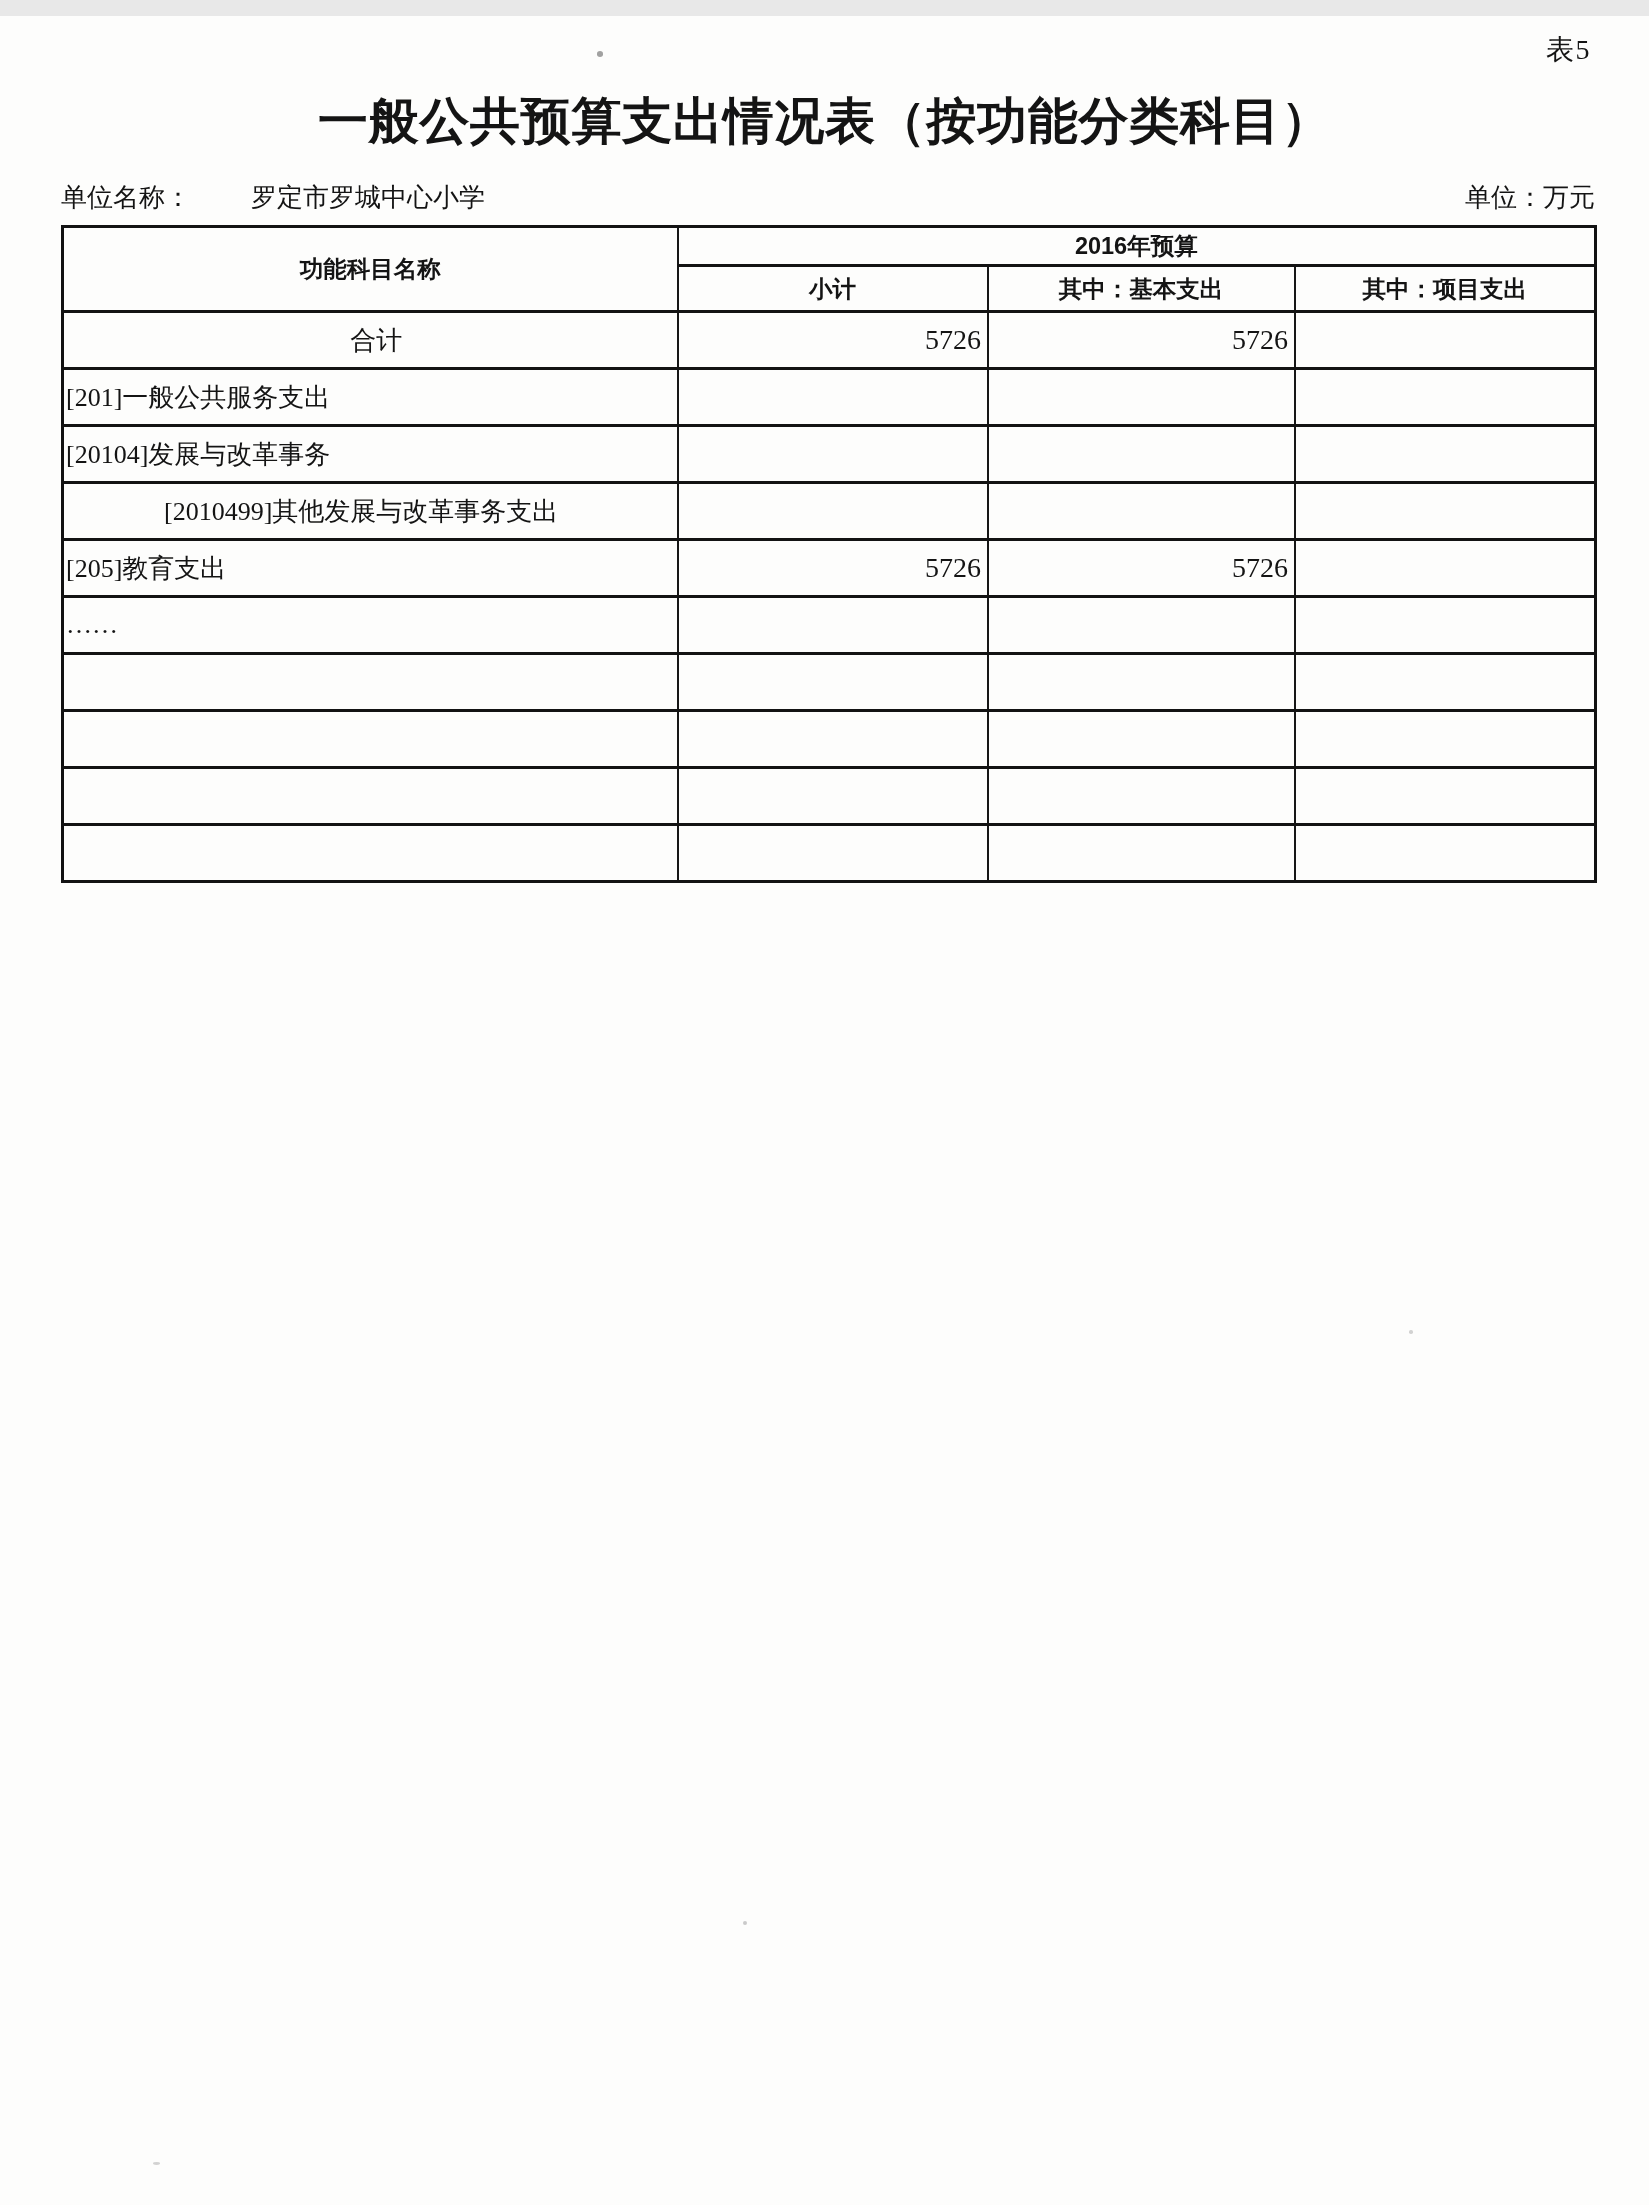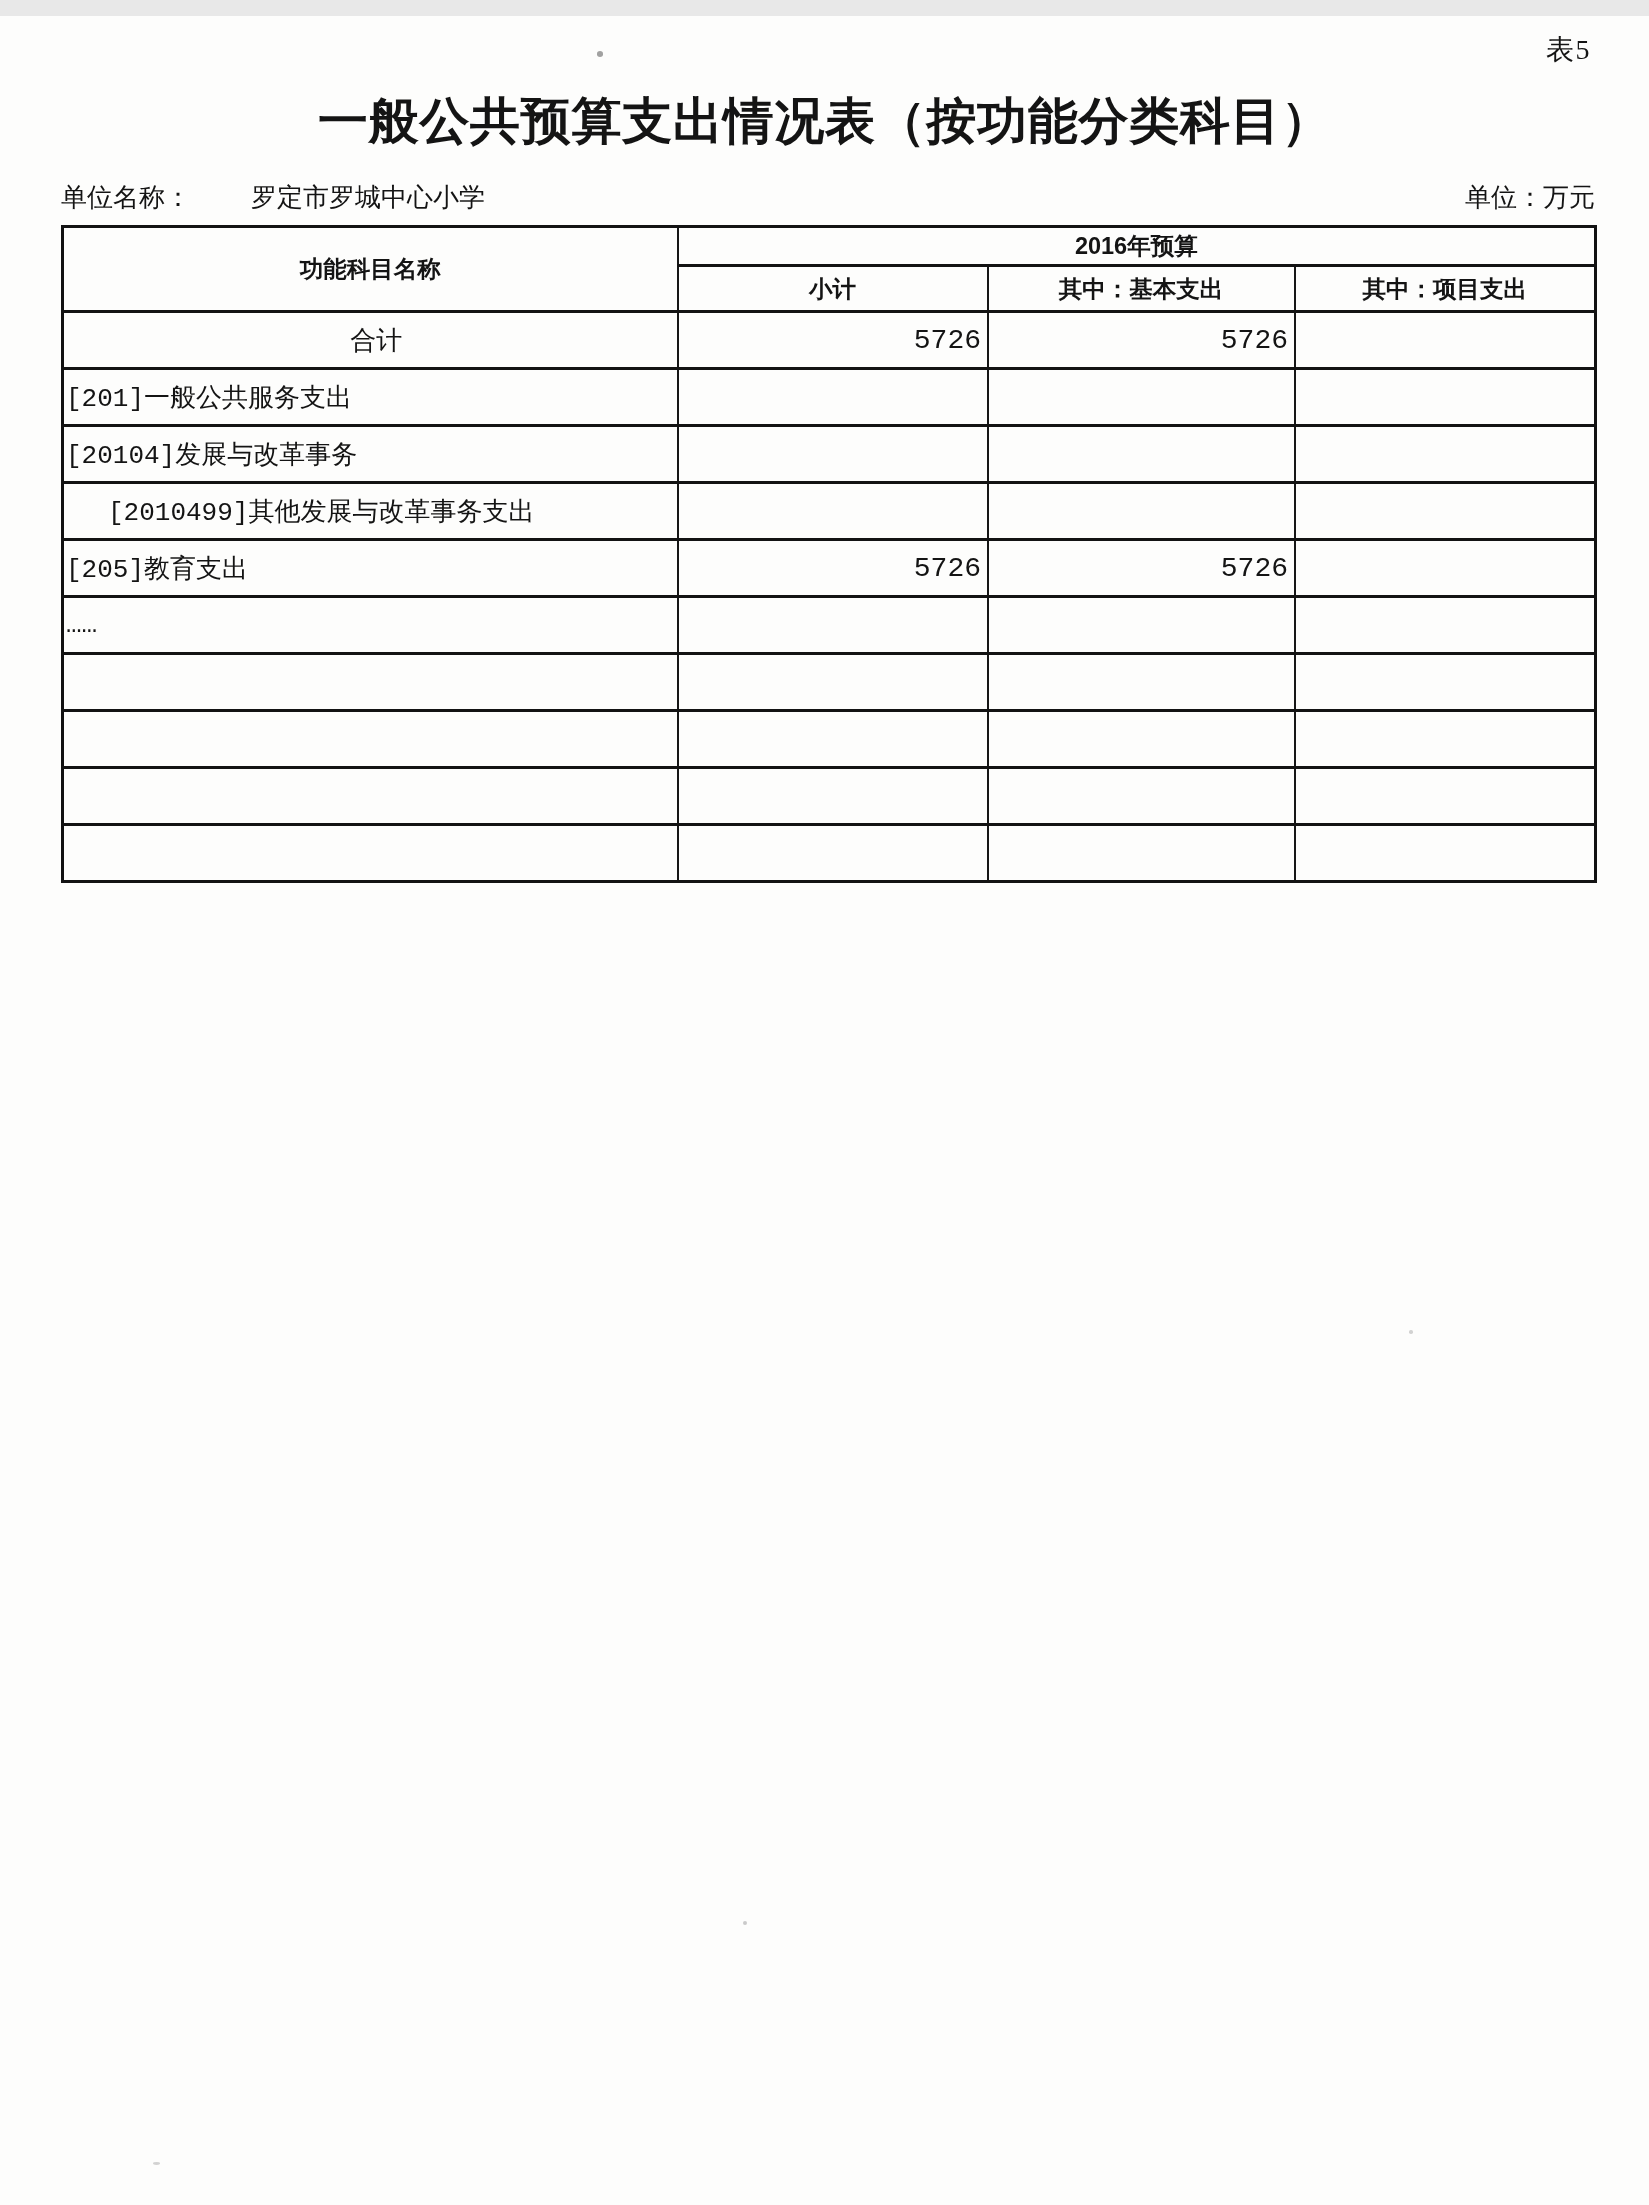--- a/index.html
+++ b/index.html
@@ -76,25 +76,24 @@
     text-align: center;
     vertical-align: middle;
   }
   tr.header-row-1 { height: 39px; }
   tr.header-row-2 { height: 46px; padding-left: 19px; }
   tr.body-row { height: 57px; }
 
   .budget-table td {
     font-size: 26px;
     vertical-align: middle;
-    font-family: Liberation Mono, monospace;
   }
   td.name-cell { text-align: left; padding-left: 2px; }
   td.name-cell.indent-1 { }
-  td.name-cell.indent-2 { padding-left: 44px; }
+  td.name-cell.indent-2 { padding-left: 100px; }
   td.name-cell.total-cell {
     text-align: center;
     padding-left: 12px;
     font-family: "Liberation Sans", sans-serif;
     font-weight: normal;
   }
   td.num-cell { text-align: right; padding-right: 5.5px; font-size: 28px; }
 
   .speck { position: absolute; border-radius: 50%; background: #555; }
   .speck-1 { left: 597px; top: 35px; width: 6.2px; height: 5.5px; opacity: .55; }

